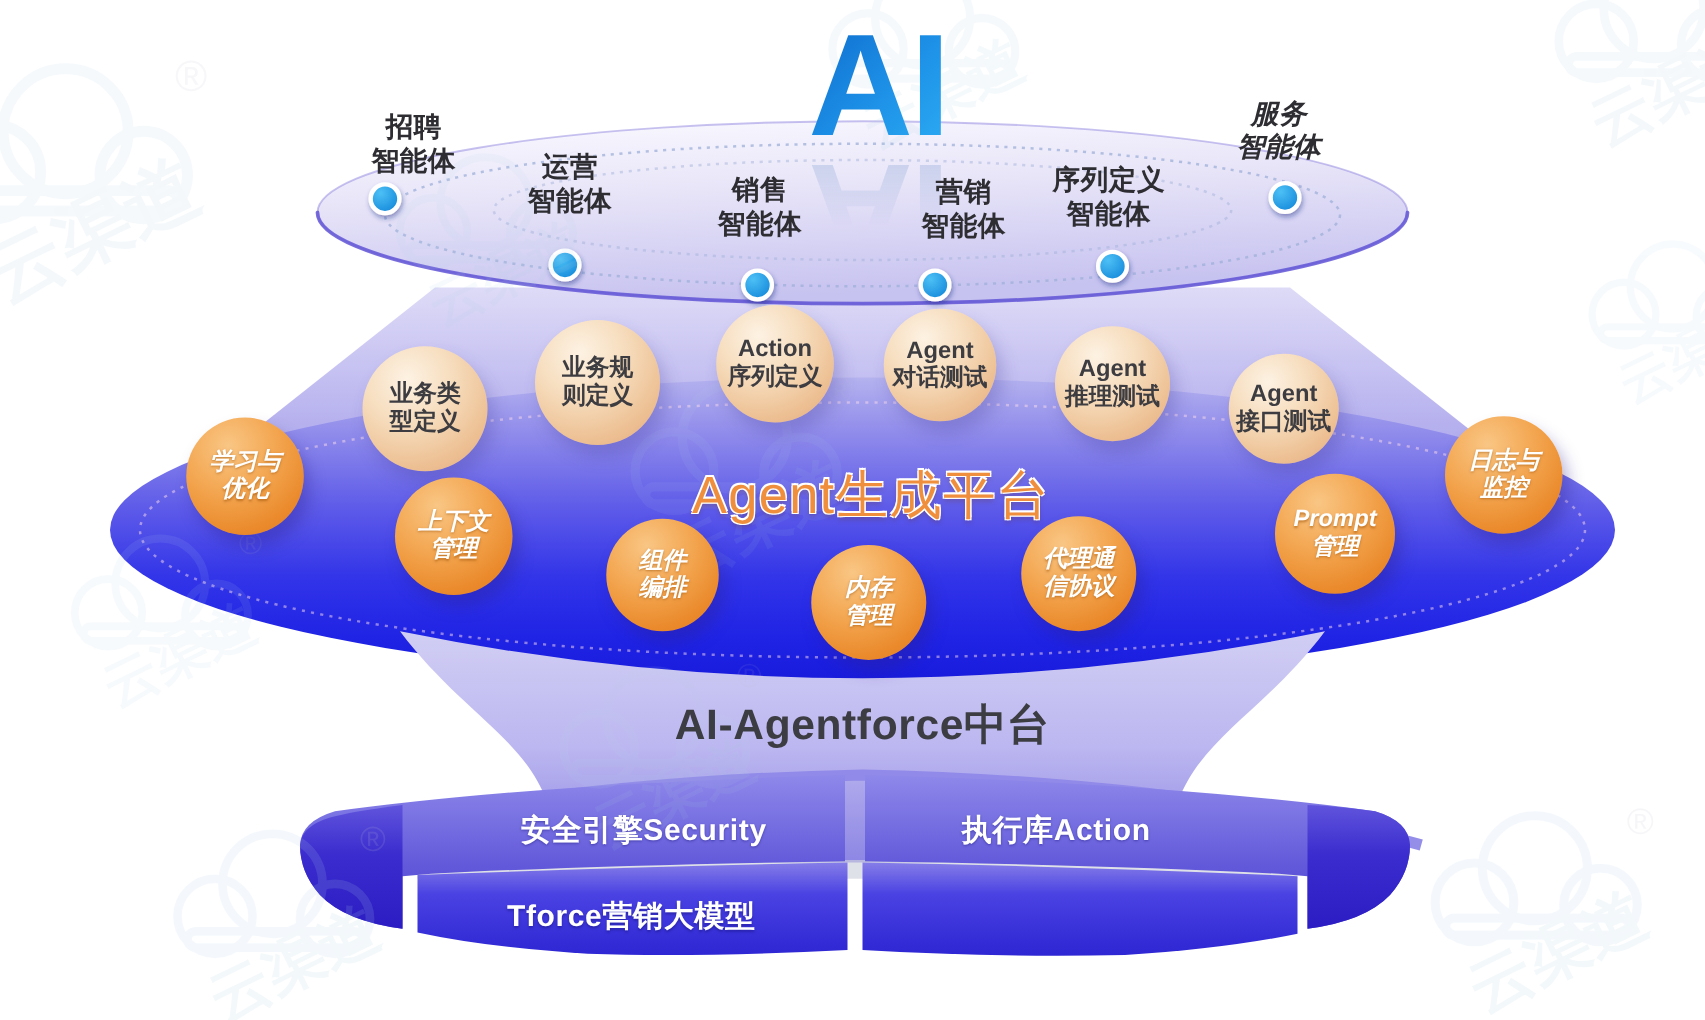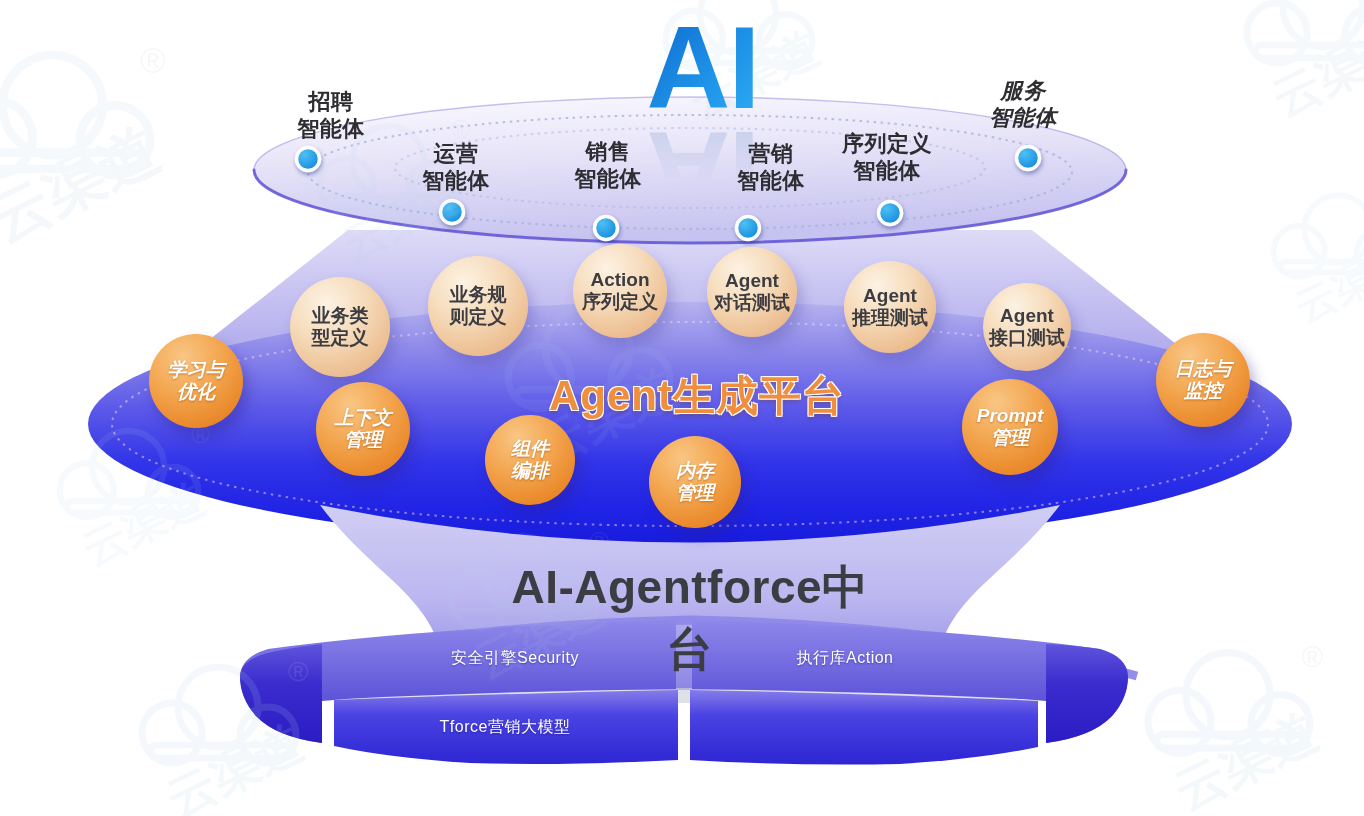--- a/index.html
+++ b/index.html
@@ -46,34 +46,34 @@
   .bubble.solid{
     background:radial-gradient(circle at 36% 24%,#f9c684 0%,#f3a54f 42%,#ea8a2c 74%,#dd7c1e 100%);
     color:#fff;font-size:19px;text-shadow:0 1px 2px rgba(150,75,0,.55);
     box-shadow:5px 9px 13px rgba(45,35,140,.35);
     font-style:italic;
   }
 
   
   .platform-title{
     left:480px;top:368px;width:434px;text-align:center;
-    font-size:42px;font-weight:700;color:#ef8f3e;letter-spacing:1px;
+    font-size:42px;font-weight:400;color:#ef8f3e;letter-spacing:1px;
     text-shadow:-1px -1px 0 #ffffff,1px -1px 0 #ffffff,-1px 1px 0 #ffffff,
                  1px 1px 0 #ffffff,0 3px 4px rgba(110,50,10,.35);
   }
 
   
   .midplatform-title{
     left:490px;top:557px;width:400px;text-align:center;
-    font-size:46px;font-weight:800;color:#3c3c43;letter-spacing:.5px;
+    font-size:34px;font-weight:800;color:#3c3c43;letter-spacing:.5px;
   }
 
   
   .bar-label{
-    width:350px;text-align:center;font-size:16px;font-weight:normal;color:#ffffff;
+    width:350px;text-align:center;font-size:24px;font-weight:bold;color:#ffffff;
     text-shadow:0 1px 2px rgba(20,15,110,.45);letter-spacing:.5px;
   }
 </style>
 </head>
 <body>
 
 <div class="stage">
 
   <svg width="1364" height="816" viewBox="0 0 1364 816">
     <defs>
@@ -182,21 +182,21 @@
       <use href="#wm" transform="translate(120,655) scale(1.0)" opacity="0.14"></use>
       <use href="#wm" transform="translate(1125,640) scale(1.05)" opacity="0.14"></use>
     </g>
   </svg>
 
   <div class="abs ai-title">AI</div>
   <div class="abs ai-reflection">AI</div>
 
   <div class="abs agent-label" style="left:256px;top:88px;">招聘
 智能体</div>
-  <div class="abs agent-label" style="left:381px;top:120px;margin-top:20px;">运营
+  <div class="abs agent-label" style="left:381px;top:120px;">运营
 智能体</div>
   <div class="abs agent-label" style="left:533px;top:138px;">销售
 智能体</div>
   <div class="abs agent-label" style="left:696px;top:140px;">营销
 智能体</div>
   <div class="abs agent-label wide" style="left:802px;top:130px;">序列定义
 智能体</div>
   <div class="abs agent-label" style="left:948px;top:77px;font-style:italic;">服务
 智能体</div>
 
@@ -214,21 +214,23 @@
 接口测试</div>
 
   <div class="abs bubble solid" style="left:149px;top:334px;width:94px;height:94px;">学习与
 优化</div>
   <div class="abs bubble solid" style="left:316px;top:382px;width:94px;height:94px;">上下文
 管理</div>
   <div class="abs bubble solid" style="left:485px;top:415px;width:90px;height:90px;">组件
 编排</div>
   <div class="abs bubble solid" style="left:649px;top:436px;width:92px;height:92px;">内存
 管理</div>
-  <div class="abs bubble solid" style="left:962px;top:379px;width:96px;height:96px;">Prompt
+  <div class="abs bubble solid" style="left:817px;top:413px;width:92px;height:92px;">代理通
+信协议</div>
+  <div class="abs bubble solid" style="left:1020px;top:379px;width:96px;height:96px;">Prompt
 管理</div>
   <div class="abs bubble solid" style="left:1156px;top:333px;width:94px;height:94px;">日志与
 监控</div>
 
   <div class="abs platform-title">Agent生成平台</div>
 
   <div class="abs midplatform-title">AI-Agentforce中台</div>
 
   <div class="abs bar-label" style="left:340px;top:648px;">安全引擎Security</div>
   <div class="abs bar-label" style="left:670px;top:648px;">执行库Action</div>

